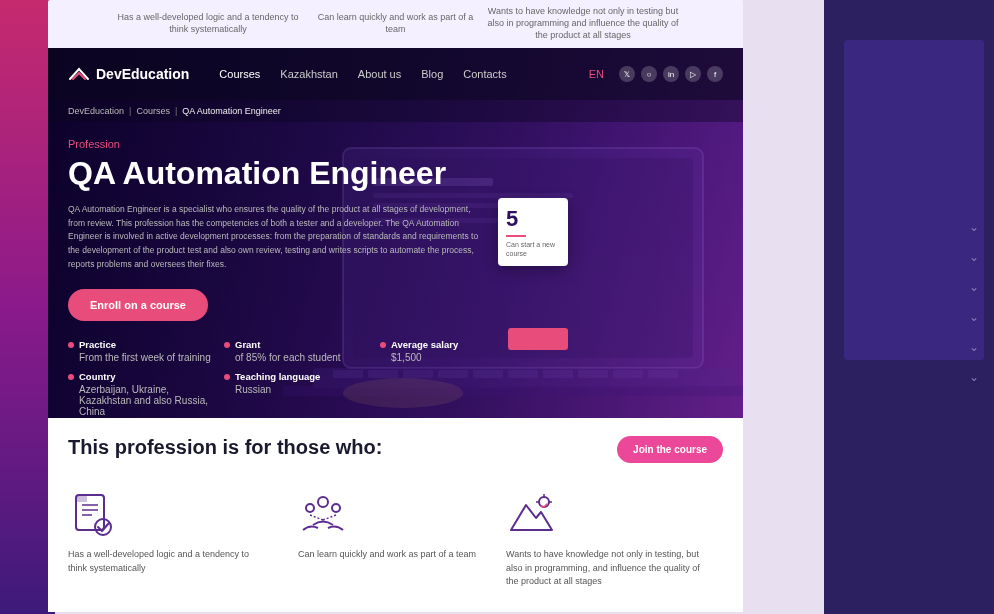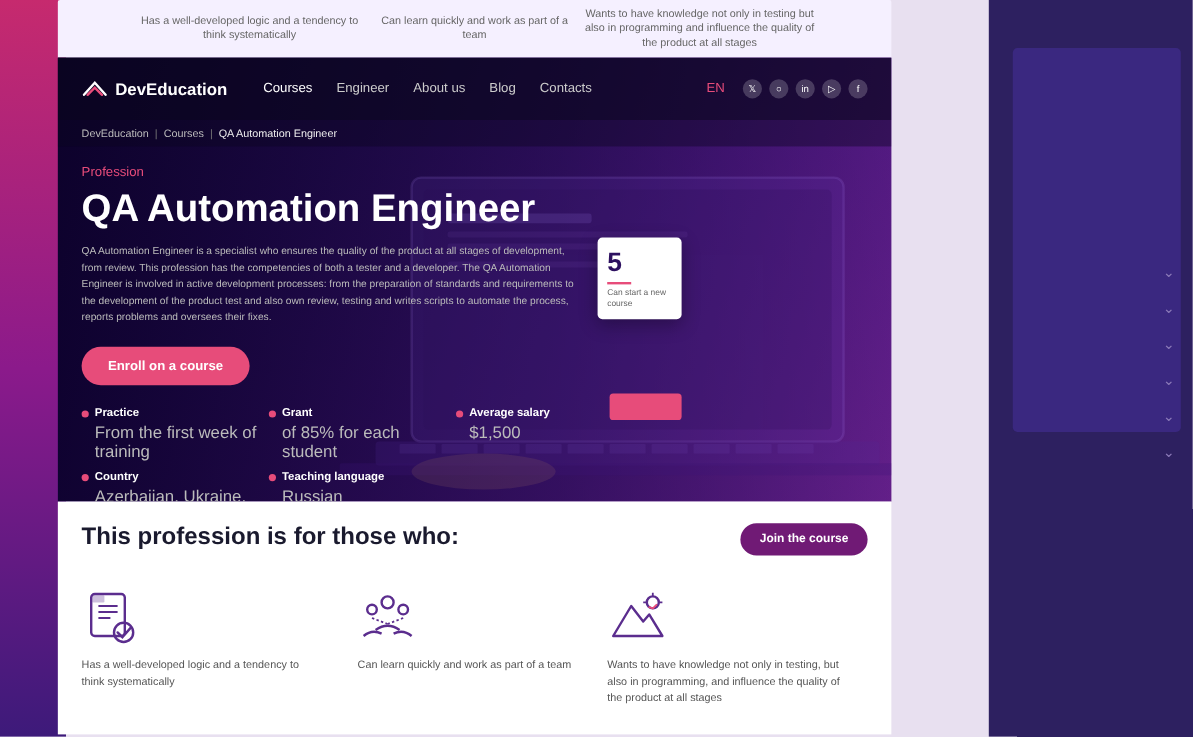--- a/index.html
+++ b/index.html
@@ -241,21 +241,21 @@
       border-radius: 50%;
       background: #e74c7a;
     }
     .stat-label {
       color: #fff;
       font-size: 9.5px;
       font-weight: 600;
     }
     .stat-value {
       color: #bbb;
-      font-size: 14px;
+      font-size: 10px;
       padding-left: 11px;
     }
 
     
     .right-card {
       position: absolute;
       right: 175px;
       top: 150px;
       z-index: 5;
       background: #fff;
@@ -312,21 +312,21 @@
     .bottom-section {
       background: #fff;
       height: 194px;
       padding: 18px 20px;
       position: relative;
     }
     .join-btn {
       position: absolute;
       right: 20px;
       top: 18px;
-      background: #701a75;
+      background: #ec4899;
       color: #fff;
       border: none;
       padding: 8px 16px;
       border-radius: 20px;
       font-size: 10px;
       cursor: pointer;
       font-weight: 600;
     }
     .section-title {
       font-size: 20px;
@@ -425,21 +425,21 @@
         <div class="logo-icon">
           <svg viewBox="0 0 22 18" xmlns="http://www.w3.org/2000/svg">
             <path d="M2 14 L11 4 L20 14" stroke="#fff" stroke-width="2" fill="none" stroke-linecap="round"></path>
             <path d="M5 14 L11 8 L17 14" stroke="#e74c7a" stroke-width="2" fill="none" stroke-linecap="round"></path>
           </svg>
         </div>
         <span class="logo-text">DevEducation</span>
       </div>
       <div class="nav-links">
         <a class="nav-link active">Courses</a>
-        <a class="nav-link">Engineer</a>
+        <a class="nav-link">Kazakhstan</a>
         <a class="nav-link">About us</a>
         <a class="nav-link">Blog</a>
         <a class="nav-link">Contacts</a>
       </div>
       <span class="nav-lang">EN</span>
       <div class="nav-social">
         <div class="social-dot">𝕏</div>
         <div class="social-dot">○</div>
         <div class="social-dot">in</div>
         <div class="social-dot">▷</div>

